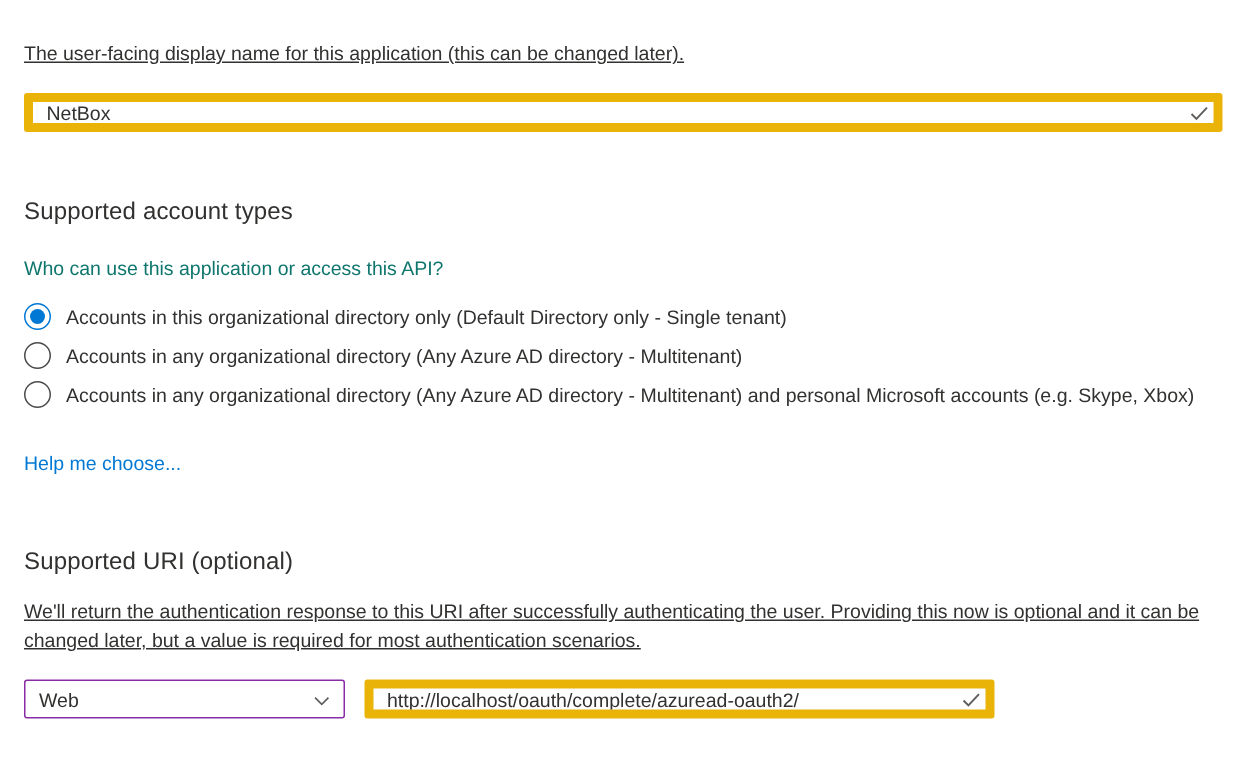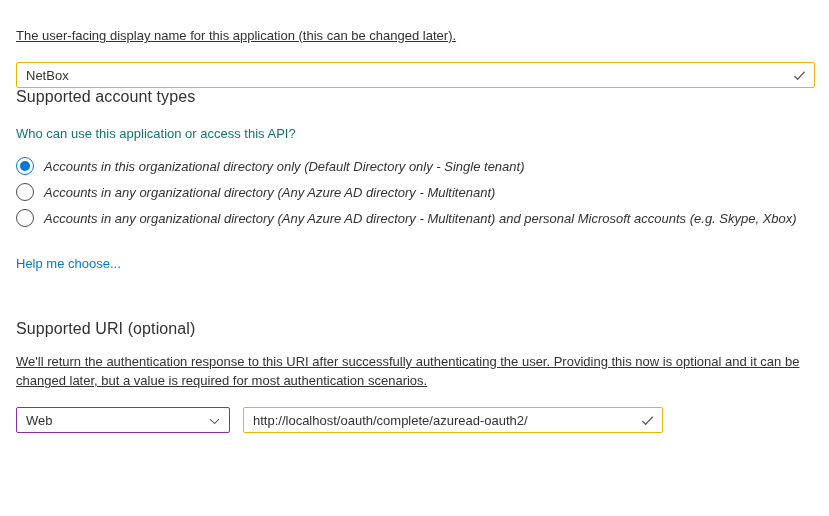--- a/index.html
+++ b/index.html
@@ -27,39 +27,39 @@
     margin-top: 14px;
     line-height: 19px;
     max-width: 800px;
     text-decoration: underline;
   }
 
   .input-wrap { position: relative; margin-top: 17px; width: 799px; }
   .text-input {
     width: 100%;
     height: 26px;
-    border: 1px solid #eab308;
+    border: 6px solid #eab308;
     border-radius: 2px;
     font-family: "Liberation Sans", "DejaVu Sans", sans-serif;
     font-size: 13px;
     color: #323130;
     padding: 0 30px 0 9px;
     outline: none;
     background: #fff;
   }
   .valid-check {
     position: absolute;
     right: 8px;
     top: 6px;
     width: 15px;
     height: 15px;
     pointer-events: none;
   }
 
-  .section2 { }
+  .section2 { margin-top: 45px; }
   .question { font-size: 13px; margin-top: 20px; color: #0f766e; }
 
   .radio-group { margin-top: 12px; }
   .radio-row {
     display: flex;
     align-items: center;
     height: 26px;
     cursor: pointer;
   }
   .radio-circle {
@@ -73,21 +73,21 @@
   }
   .radio-row.selected .radio-circle { border-color: #0078d4; }
   .radio-row.selected .radio-circle::after {
     content: "";
     position: absolute;
     left: 3px; top: 3px;
     width: 10px; height: 10px;
     border-radius: 50%;
     background: #0078d4;
   }
-  .radio-label { font-size: 13px; margin-left: 10px; color: #323130; font-style: italic; }
+  .radio-label { font-size: 13px; margin-left: 10px; color: #323130; }
 
   .help-link {
     display: inline-block;
     margin-top: 25px;
     font-size: 13px;
     color: #0078d4;
     text-decoration: none;
     cursor: pointer;
   }
 

